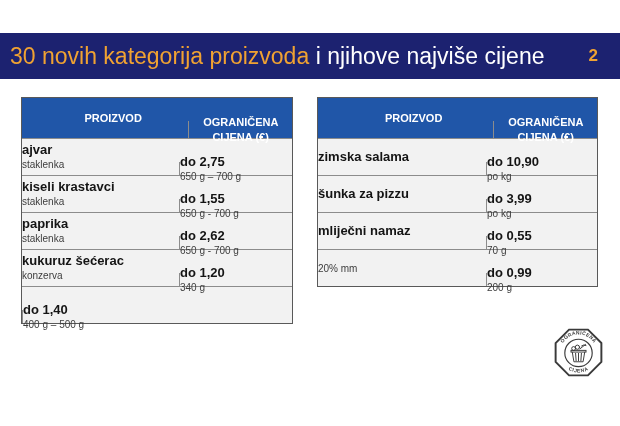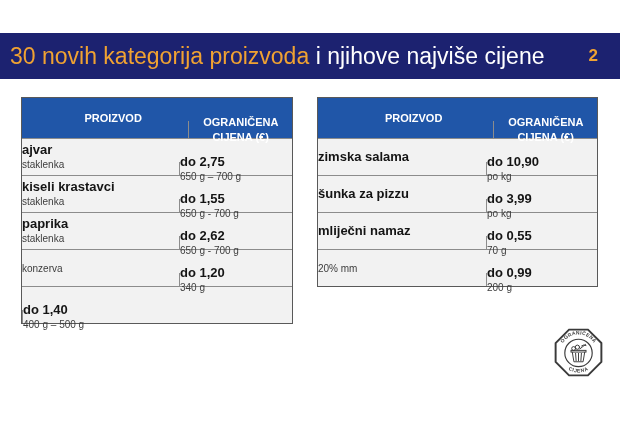--- a/index.html
+++ b/index.html
@@ -92,20 +92,21 @@
         <span class="pname">paprika</span>
         <span class="psub">staklenka</span>
       </div>
       <div class="cell price">
         <span class="pval">do 2,62</span>
         <span class="pvalsub">650 g - 700 g</span>
       </div>
     </div>
     <div class="trow body">
       <div class="cell product">
+        <span class="pname">kukuruz šećerac</span>
         <span class="psub">konzerva</span>
       </div>
       <div class="cell price">
         <span class="pval">do 1,20</span>
         <span class="pvalsub">340 g</span>
       </div>
     </div>
     <div class="trow body">
       <div class="cell price">
         <span class="pval">do 1,40</span>

